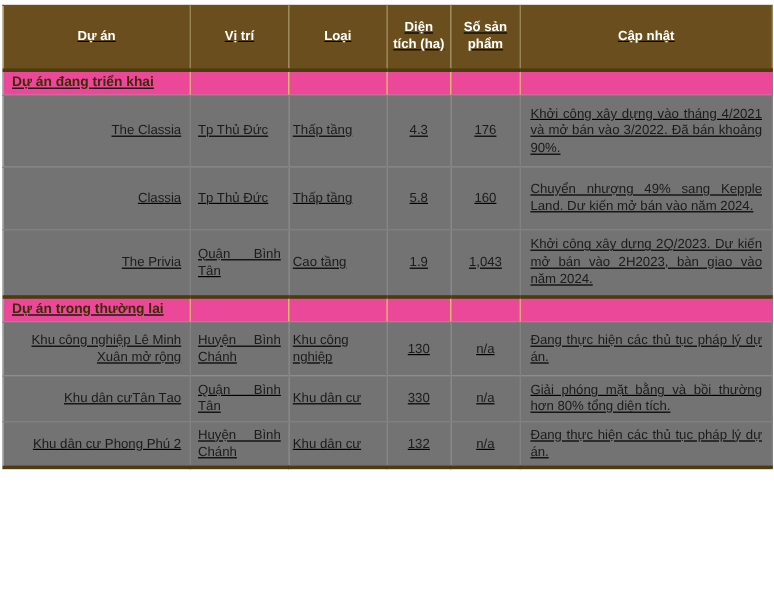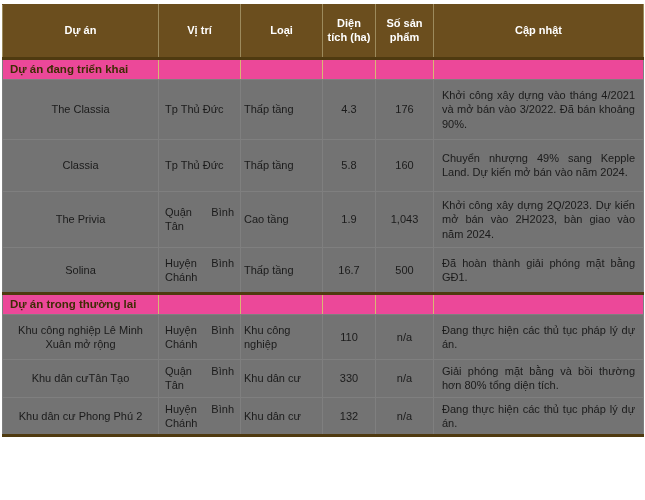--- a/index.html
+++ b/index.html
@@ -7,20 +7,21 @@
   body {
     width: 645px; height: 500px;
     font-family: "Liberation Sans", sans-serif;
     overflow: hidden;
   }
   .page {
     position: relative;
     width: 645px; height: 500px;
     background: #ffffff;
     padding: 4px 2px 0 2px;
+    text-decoration: underline;
   }
   table.projects {
     width: 641px;
     border-collapse: collapse;
     table-layout: fixed;
     border-top: 1px solid #b9b9b9;
     border-bottom: 3px solid #4f3a10;
   }
   col.c1 { width: 156px; }
   col.c2 { width: 82px; }
@@ -60,21 +61,21 @@
     font-size: 11.5px;
     height: 20px;
     padding: 2px 7px;
     border-top: 3px solid #4f3a10;
     border-left-color: #d8b873;
     border-right-color: #d8b873;
   }
   tr.section-row td:first-child { border-left-color: #7f7f7f; }
   tr.section-row td:last-child { border-right-color: #7f7f7f; }
 
-  td.c-project { text-align: center; }
+  td.c-project { text-align: right; }
   td.c-location { text-align: justify; padding: 4px 6px; margin-top: 24px; }
   td.c-type { white-space: pre-line; padding: 4px 3px; }
   td.c-area { text-align: center; padding: 4px 14px; margin-left: 13px; }
   td.c-units { text-align: center; white-space: pre-line; padding: 4px 2px; }
   td.c-update { text-align: justify; padding: 4px 8px; }
 </style>
 </head>
 <body>
 
 <div class="page">
@@ -123,41 +124,33 @@
           <td class="c-update">Chuyển nhượng 49% sang Kepple Land. Dự kiến mở bán vào năm 2024.</td>
         </tr>
         <tr style="height: 56px;">
           <td class="c-project">The Privia</td>
           <td class="c-location">Quận Bình Tân</td>
           <td class="c-type">Cao tầng</td>
           <td class="c-area">1.9</td>
           <td class="c-units">1,043</td>
           <td class="c-update">Khởi công xây dựng 2Q/2023. Dự kiến mở bán vào 2H2023, bàn giao vào năm 2024.</td>
         </tr>
-        <tr style="height: 46px;">
-          <td class="c-project">Solina</td>
-          <td class="c-location">Huyện Bình Chánh</td>
-          <td class="c-type">Thấp tầng</td>
-          <td class="c-area">16.7</td>
-          <td class="c-units">500</td>
-          <td class="c-update">Đã hoàn thành giải phóng mặt bằng GĐ1.</td>
-        </tr>
         <tr class="section-row">
           <td>Dự án trong thường lai</td>
           <td></td>
           <td></td>
           <td></td>
           <td></td>
           <td></td>
         </tr>
         <tr style="height: 45px;">
           <td class="c-project">Khu công nghiệp Lê Minh Xuân mở rộng</td>
           <td class="c-location">Huyện Bình Chánh</td>
           <td class="c-type">Khu công nghiệp</td>
-          <td class="c-area">110</td>
+          <td class="c-area">130</td>
           <td class="c-units">n/a</td>
           <td class="c-update">Đang thực hiện các thủ tục pháp lý dự án.</td>
         </tr>
         <tr style="height: 38px;">
           <td class="c-project">Khu dân cưTân Tạo</td>
           <td class="c-location">Quận Bình Tân</td>
           <td class="c-type">Khu dân cư</td>
           <td class="c-area">330</td>
           <td class="c-units">n/a</td>
           <td class="c-update">Giải phóng mặt bằng và bồi thường hơn 80% tổng diện tích.</td>

